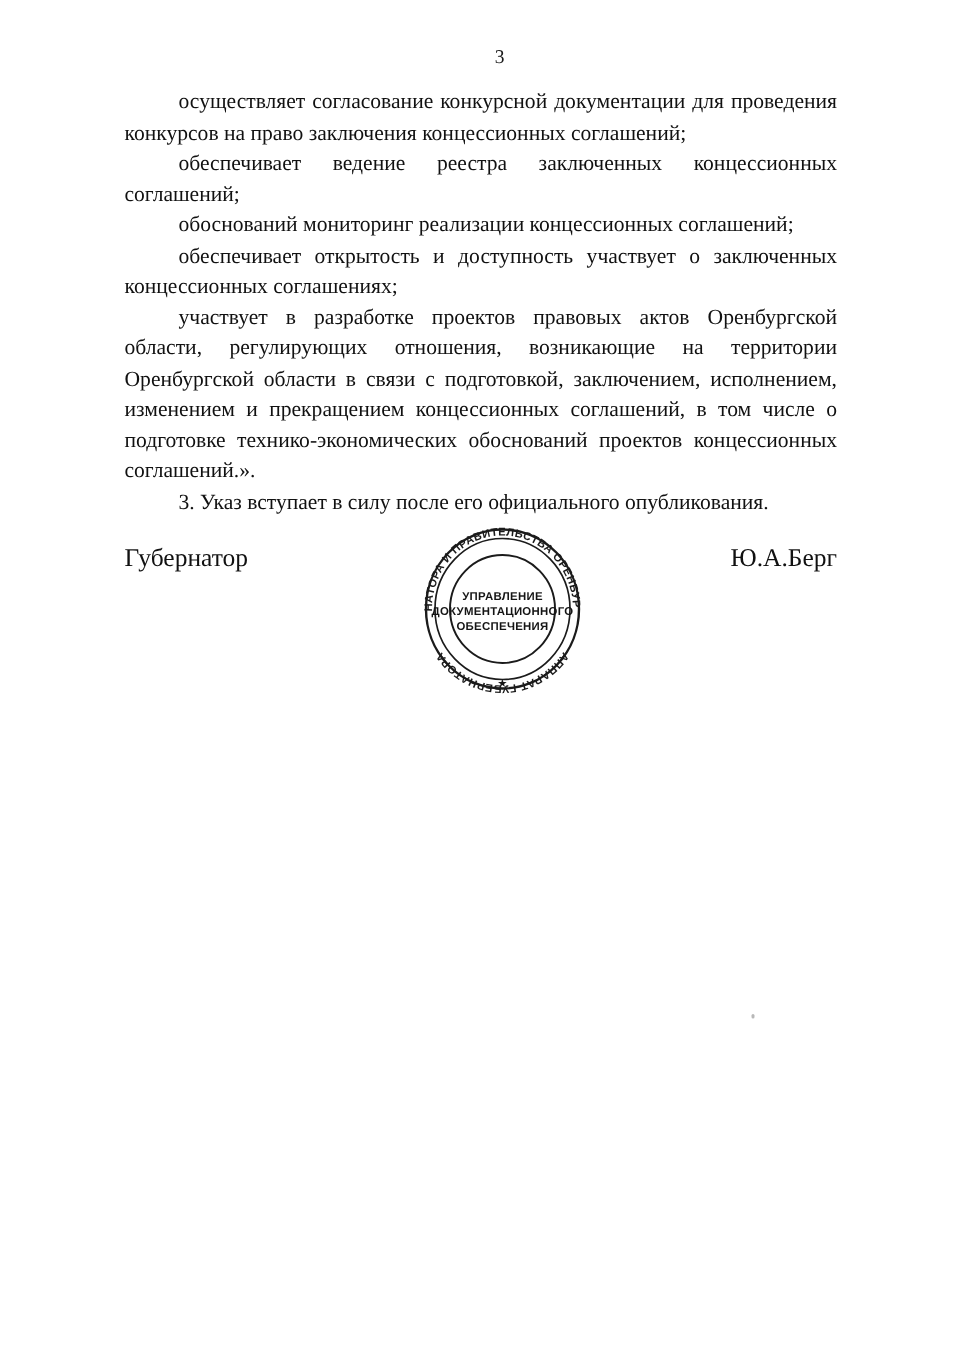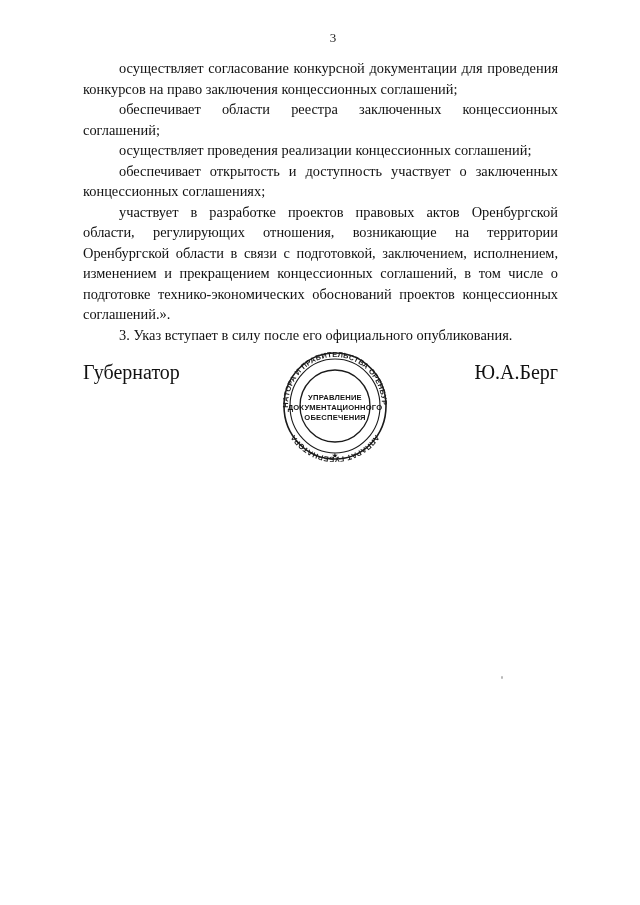--- a/index.html
+++ b/index.html
@@ -46,21 +46,21 @@
     text-align: justify;
   }
   .signature-row {
     position: absolute;
     left: 83px;
     top: 362px;
     width: 475px;
     display: flex;
     justify-content: space-between;
     align-items: baseline;
-    font-size: 20px;
+    font-size: 17px;
     line-height: 20px;
   }
   .sig-name {
     white-space: nowrap;
   }
   
   .stamp {
     position: absolute;
     left: 276px;
     top: 342px;
@@ -98,22 +98,22 @@
 </style>
 </head>
 <body>
 
 <div class="page">
 
   <div class="page-number">3</div>
 
   <div class="body-text">
     <p>осуществляет согласование конкурсной документации для проведения конкурсов на право заключения концессионных соглашений;</p>
-    <p>обеспечивает области реестра заключенных концессионных соглашений;</p>
-    <p>осуществляет проведения реализации концессионных соглашений;</p>
+    <p>обеспечивает ведение реестра заключенных концессионных соглашений;</p>
+    <p>обоснований мониторинг реализации концессионных соглашений;</p>
     <p>обеспечивает открытость и доступность участвует о заключенных концессионных соглашениях;</p>
     <p>участвует в разработке проектов правовых актов Оренбургской области, регулирующих отношения, возникающие на территории Оренбургской области в связи с подготовкой, заключением, исполнением, изменением и прекращением концессионных соглашений, в том числе о подготовке технико-экономических обоснований проектов концессионных соглашений.».</p>
     <p>3. Указ вступает в силу после его официального опубликования.</p>
   </div>
 
   <div class="signature-row">
     <span class="sig-title">Губернатор</span>
     <span class="sig-name">Ю.А.Берг</span>
   </div>
 

